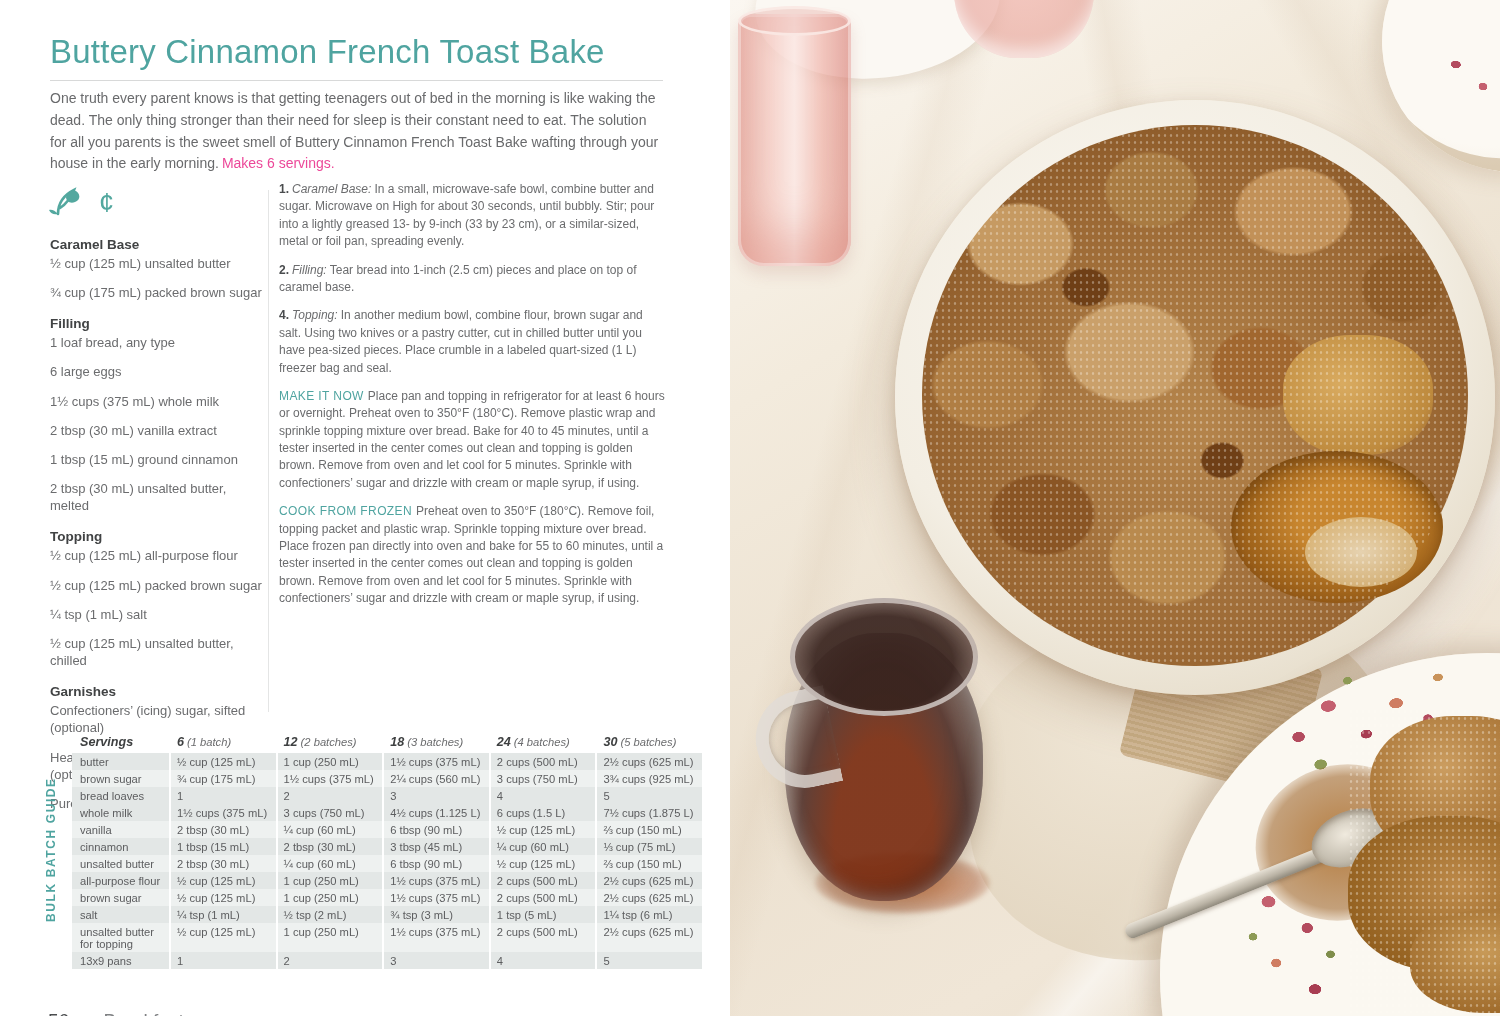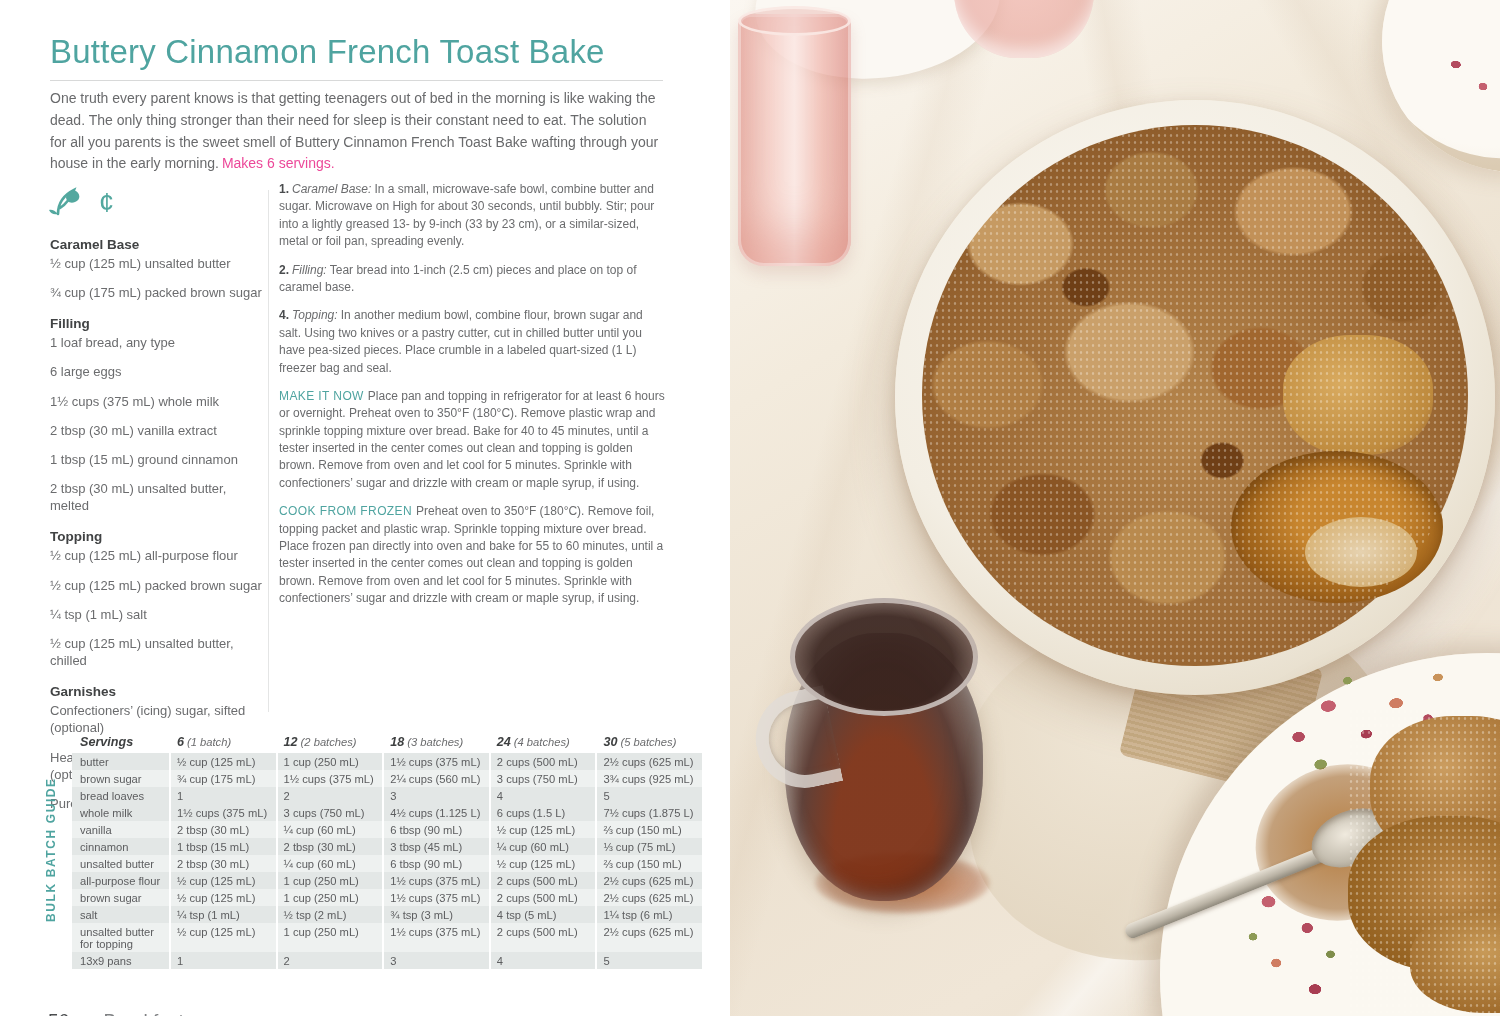--- a/index.html
+++ b/index.html
@@ -292,21 +292,21 @@
           <div class="cell">1 cup (250 mL)</div>
           <div class="cell">1½ cups (375 mL)</div>
           <div class="cell">2 cups (500 mL)</div>
           <div class="cell">2½ cups (625 mL)</div>
         </div>
       <div class="bbg-row row-d">
           <div class="cell">salt</div>
           <div class="cell">¼ tsp (1 mL)</div>
           <div class="cell">½ tsp (2 mL)</div>
           <div class="cell">¾ tsp (3 mL)</div>
-          <div class="cell">4 tsp (5 mL)</div>
+          <div class="cell">1 tsp (5 mL)</div>
           <div class="cell">1¼ tsp (6 mL)</div>
         </div>
       <div class="bbg-row row-l">
           <div class="cell">unsalted butter for topping</div>
           <div class="cell">½ cup (125 mL)</div>
           <div class="cell">1 cup (250 mL)</div>
           <div class="cell">1½ cups (375 mL)</div>
           <div class="cell">2 cups (500 mL)</div>
           <div class="cell">2½ cups (625 mL)</div>
         </div>

